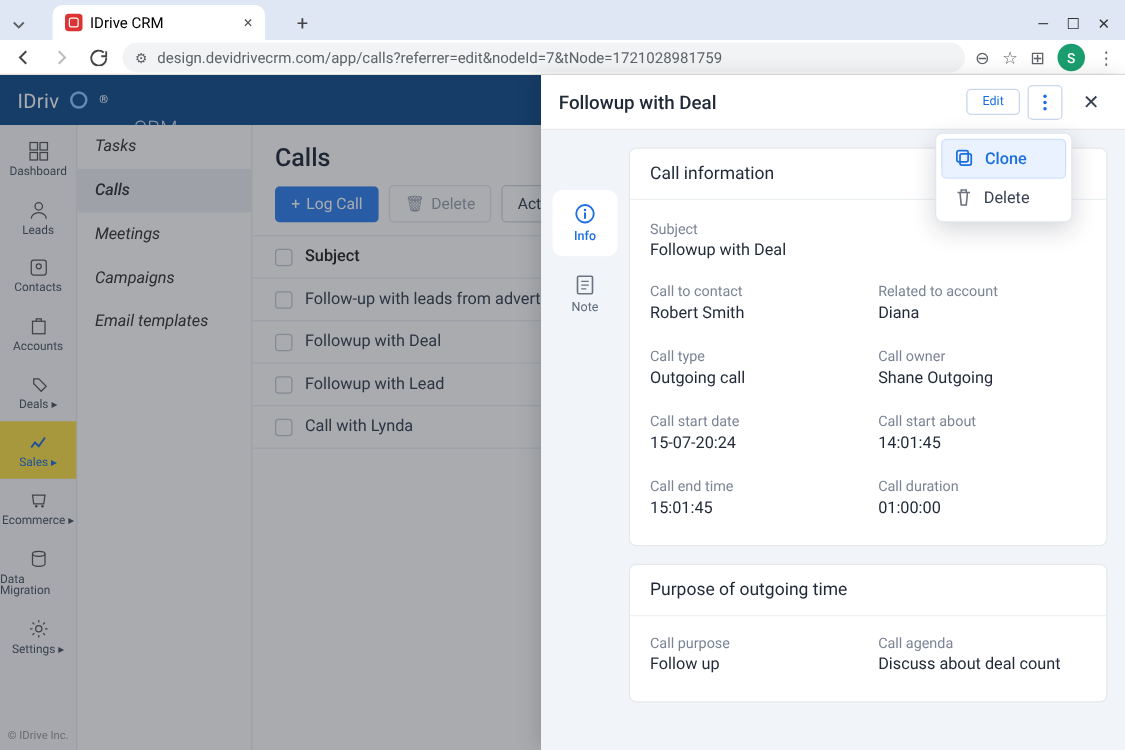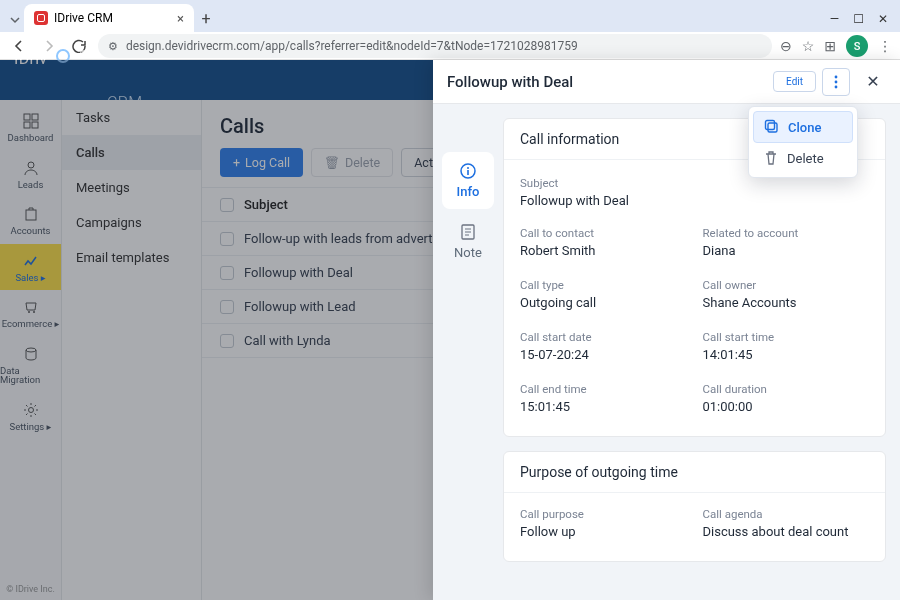--- a/index.html
+++ b/index.html
@@ -1,52 +1,52 @@
 <!DOCTYPE html>
 <html><head>
 <meta charset="utf-8">
 <style>
   * { box-sizing: border-box; margin: 0; padding: 0; font-family: -apple-system, BlinkMacSystemFont, "Segoe UI", Roboto, sans-serif; }
   body { width: 900px; height: 600px; overflow: hidden; background: #fff; position: relative; }
 
   
   .browser-chrome { height: 60px; background: #fff; border-bottom: 1px solid #e0e0e0; }
-  .tab-strip { height: 32px; display: flex; align-items: flex-end; background: #dfe7f5; padding-left: 6px; gap:0;}
+  .tab-strip { height: 32px; display: flex; align-items: flex-end; background: #dfe7f5; padding-left: 6px; gap:18px;}
   .tab-strip-spacer { flex:1; }
   .tab { display: flex; align-items: center; gap:6px; padding: 6px 10px; background:#fff; border-radius: 8px 8px 0 0; font-size:12px; height:28px; min-width:170px; position:relative;}
   .tab .favicon { width:14px; height:14px; background:#d33; border-radius:3px; position:relative;}
   .tab .favicon::after{content:"";position:absolute;inset:3px;border:1.5px solid #fff;border-radius:2px;}
   .tab .close { margin-left:auto; font-size:13px; color:#555; cursor:pointer;}
   .tab-new { width:24px;height:24px;display:flex;align-items:center;justify-content:center;font-size:16px;color:#444;border-radius:50%;margin-bottom:2px;}
   .win-controls{display:flex;gap:14px;padding:0 12px 6px 0;align-items:center;}
   .win-controls span{font-size:12px;color:#333;}
   .addr-bar { height:28px; display:flex; align-items:center; padding:0 8px; gap:8px;}
   .nav-btn{width:22px;height:22px;display:flex;align-items:center;justify-content:center;color:#555;border-radius:50%;}
   .nav-btn.dis{color:#bbb;}
   .url-box{flex:1;background:#f1f3f4;border-radius:14px;height:24px;display:flex;align-items:center;padding:0 10px;font-size:12px;color:#5f6368;gap:8px;}
   .url-icon{font-size:11px;color:#5f6368;}
   .addr-actions{display:flex;gap:10px;align-items:center;color:#5f6368;font-size:14px;}
   .avatar-s{width:22px;height:22px;border-radius:50%;background:#1a9e6f;color:#fff;display:flex;align-items:center;justify-content:center;font-size:11px;font-weight:500;}
 
   
   .app{position:absolute;top:60px;left:0;right:0;bottom:0;display:flex;flex-direction:column;}
   .app-header{height:40px;background:#134e8b;display:flex;align-items:center;padding:0 14px;color:#fff;}
-  .brand{font-size:16px;letter-spacing:.3px;display:flex;gap:8px;}
+  .brand{font-size:16px;letter-spacing:.3px;display:flex;align-items:center;gap:8px;}
   .brand .orb{display:inline-block;width:14px;height:14px;border:2px solid #8fc7ff;border-radius:50%;margin:0 1px;}
   .brand .crm{font-weight:300;color:#cfe3f7;margin-top:44px;}
 
   .app-body{flex:1;display:flex;min-height:0;}
   .iconbar{width:62px;background:#fafbfc;border-right:1px solid #e6e8eb;display:flex;flex-direction:column;align-items:center;padding-top:4px;}
   .iconbar-item{width:100%;padding:8px 0;display:flex;flex-direction:column;align-items:center;gap:3px;font-size:9.5px;color:#4b5563;cursor:pointer;}
   .iconbar-item.active{background:#fde047;text-align:right;}
   .iconbar-icon{width:18px;height:18px;display:flex;align-items:center;justify-content:center;}
   .iconbar-item .lbl{line-height:1;}
   .iconbar .footer{margin-top:auto;font-size:9px;color:#999;padding:6px;}
 
-  .subnav{width:140px;background:#fff;border-right:1px solid #e6e8eb;}
+  .subnav{width:140px;background:#fff;border-right:1px solid #e6e8eb;font-style:italic;}
   .subnav-item{padding:10px 14px;font-size:13px;color:#333;cursor:pointer;}
   .subnav-item.active{background:#eef1f4;font-weight:500;}
 
   .main{flex:1;background:#fff;display:flex;flex-direction:column;min-width:0;}
   .main-title{font-size:20px;font-weight:500;padding:14px 18px 10px;color:#1f2937;}
   .toolbar{display:flex;gap:8px;padding:0 18px 10px;align-items:center;}
   .btn{display:flex;align-items:center;gap:5px;padding:6px 12px;border-radius:4px;font-size:12.5px;cursor:pointer;border:1px solid transparent;}
   .btn-primary{background:#2f80ed;color:#fff;}
   .btn-ghost{color:#9ca3af;border:1px solid #e5e7eb;}
   .btn-outline{color:#374151;border:1px solid #d1d5db;}
@@ -54,21 +54,21 @@
   .thead,.trow{display:flex;align-items:center;padding:9px 18px;border-bottom:1px solid #eceff3;font-size:13px;color:#374151;gap:10px;}
   .thead{font-weight:500;color:#222;}
   .ckbx{width:14px;height:14px;border:1.5px solid #c5cbd3;border-radius:3px;flex-shrink:0;}
 
   
   .dim{position:absolute;inset:0;background:rgba(30,35,45,.38);}
 
   
   .drawer{position:absolute;top:0;right:0;bottom:0;width:467px;background:#f1f4f8;display:flex;box-shadow:-4px 0 16px rgba(0,0,0,.12);}
   .drawer-tabs{width:70px;background:#f1f4f8;display:flex;flex-direction:column;align-items:center;padding-top:48px;gap:4px;}
-  .dtab{width:52px;padding:10px 0;display:flex;flex-direction:column;align-items:center;gap:4px;border-radius:8px;font-size:13px;color:#5f6b7a;cursor:pointer;}
+  .dtab{width:52px;padding:10px 0;display:flex;flex-direction:column;align-items:center;gap:4px;border-radius:8px;font-size:10px;color:#5f6b7a;cursor:pointer;}
   .dtab.active{background:#fff;color:#1d6fe0;font-weight:500;}
   .drawer-main{flex:1;background:#f1f4f8;display:flex;flex-direction:column;min-width:0;}
   .drawer-head{height:44px;background:#fff;display:flex;align-items:center;padding:0 14px;border-bottom:1px solid #e6e8eb;gap:6px;position:relative;z-index:3;}
   .drawer-title{font-size:15px;font-weight:500;color:#1f2937;}
   .spacer{flex:1;}
   .btn-edit{border:1px solid #c9d6ea;color:#1d6fe0;padding:4px 12px;border-radius:4px;font-size:10px;cursor:pointer;}
   .kebab{width:28px;height:28px;border:1px solid #c9d6ea;border-radius:4px;display:flex;align-items:center;justify-content:center;color:#1d6fe0;cursor:pointer;}
   .close-x{width:26px;height:26px;display:flex;align-items:center;justify-content:center;color:#374151;cursor:pointer;font-size:16px;margin-left:4px;}
 
   .popover{position:absolute;top:46px;right:42px;background:#fff;border:1px solid #e1e6ee;border-radius:6px;box-shadow:0 6px 20px rgba(20,30,50,.18);padding:4px;min-width:110px;z-index:5;}
@@ -164,25 +164,42 @@
             <svg width="16" height="16">
               <circle cx="8" cy="5" r="3" stroke="#555" fill="none"></circle>
               <path d="M2 15c0-3 3-5 6-5s6 2 6 5" stroke="#555" fill="none"></path>
             </svg>
           </div>
           <span class="lbl">Leads</span>
         </div>
       <div class="iconbar-item">
           <div class="iconbar-icon">
             <svg width="16" height="16">
+              <rect x="2" y="2" width="12" height="12" rx="2" stroke="#555" fill="none"></rect>
+              <circle cx="8" cy="7" r="2" stroke="#555" fill="none"></circle>
+            </svg>
+          </div>
+          <span class="lbl">Contacts</span>
+        </div>
+      <div class="iconbar-item">
+          <div class="iconbar-icon">
+            <svg width="16" height="16">
               <rect x="3" y="4" width="10" height="10" stroke="#555" fill="none"></rect>
               <path d="M6 4v-2h4v2" stroke="#555" fill="none"></path>
             </svg>
           </div>
           <span class="lbl">Accounts</span>
+        </div>
+      <div class="iconbar-item">
+          <div class="iconbar-icon">
+            <svg width="16" height="16">
+              <path d="M4 8V4h4l6 6-4 4z" stroke="#555" fill="none"></path>
+            </svg>
+          </div>
+          <span class="lbl">Deals ▸</span>
         </div>
       <div class="iconbar-item active">
           <div class="iconbar-icon">
             <svg width="16" height="16">
               <path d="M2 12l3-4 3 3 5-7" stroke="#1d6fe0" fill="none" stroke-width="1.5"></path>
             </svg>
           </div>
           <span class="lbl" style="color:#1d6fe0">Sales ▸</span>
         </div>
       <div class="iconbar-item">
@@ -334,28 +351,28 @@
                 <div class="field">
                     <div class="f-label">Related to account</div>
                     <div class="f-val">Diana</div>
                   </div>
                 <div class="field">
                     <div class="f-label">Call type</div>
                     <div class="f-val">Outgoing call</div>
                   </div>
                 <div class="field">
                     <div class="f-label">Call owner</div>
-                    <div class="f-val">Shane Accounts</div>
+                    <div class="f-val">Shane Outgoing</div>
                   </div>
                 <div class="field">
                     <div class="f-label">Call start date</div>
                     <div class="f-val">15-07-20:24</div>
                   </div>
                 <div class="field">
-                    <div class="f-label">Call start time</div>
+                    <div class="f-label">Call start about</div>
                     <div class="f-val">14:01:45</div>
                   </div>
                 <div class="field">
                     <div class="f-label">Call end time</div>
                     <div class="f-val">15:01:45</div>
                   </div>
                 <div class="field">
                     <div class="f-label">Call duration</div>
                     <div class="f-val">01:00:00</div>
                   </div>

